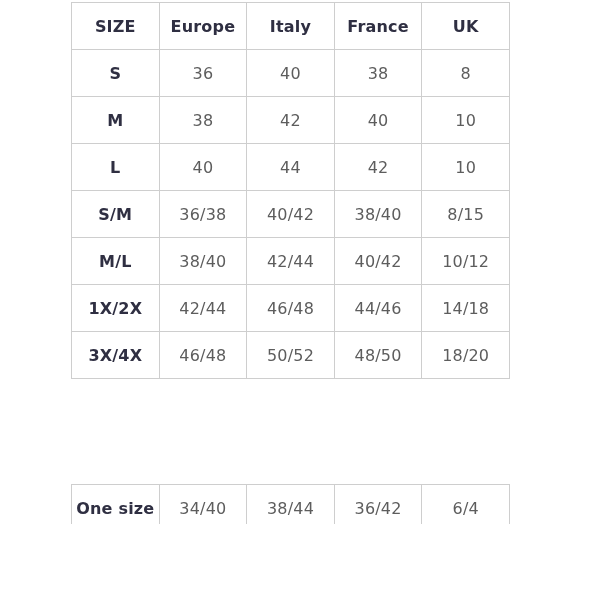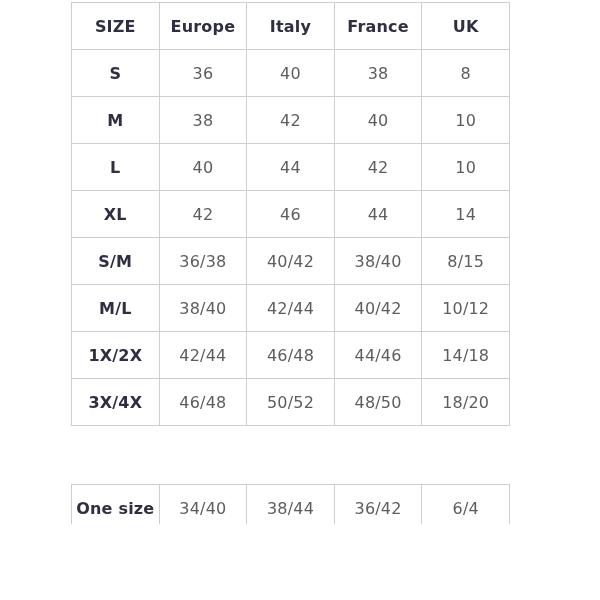--- a/index.html
+++ b/index.html
@@ -79,27 +79,20 @@
         <td class="value">10</td>
       </tr>
       <tr>
         <td class="label">L</td>
         <td class="value">40</td>
         <td class="value">44</td>
         <td class="value">42</td>
         <td class="value">10</td>
       </tr>
       <tr>
-        <td class="label">XL</td>
-        <td class="value">42</td>
-        <td class="value">46</td>
-        <td class="value">44</td>
-        <td class="value">14</td>
-      </tr>
-      <tr>
         <td class="label">S/M</td>
         <td class="value">36/38</td>
         <td class="value">40/42</td>
         <td class="value">38/40</td>
         <td class="value">8/15</td>
       </tr>
       <tr>
         <td class="label">M/L</td>
         <td class="value">38/40</td>
         <td class="value">42/44</td>

